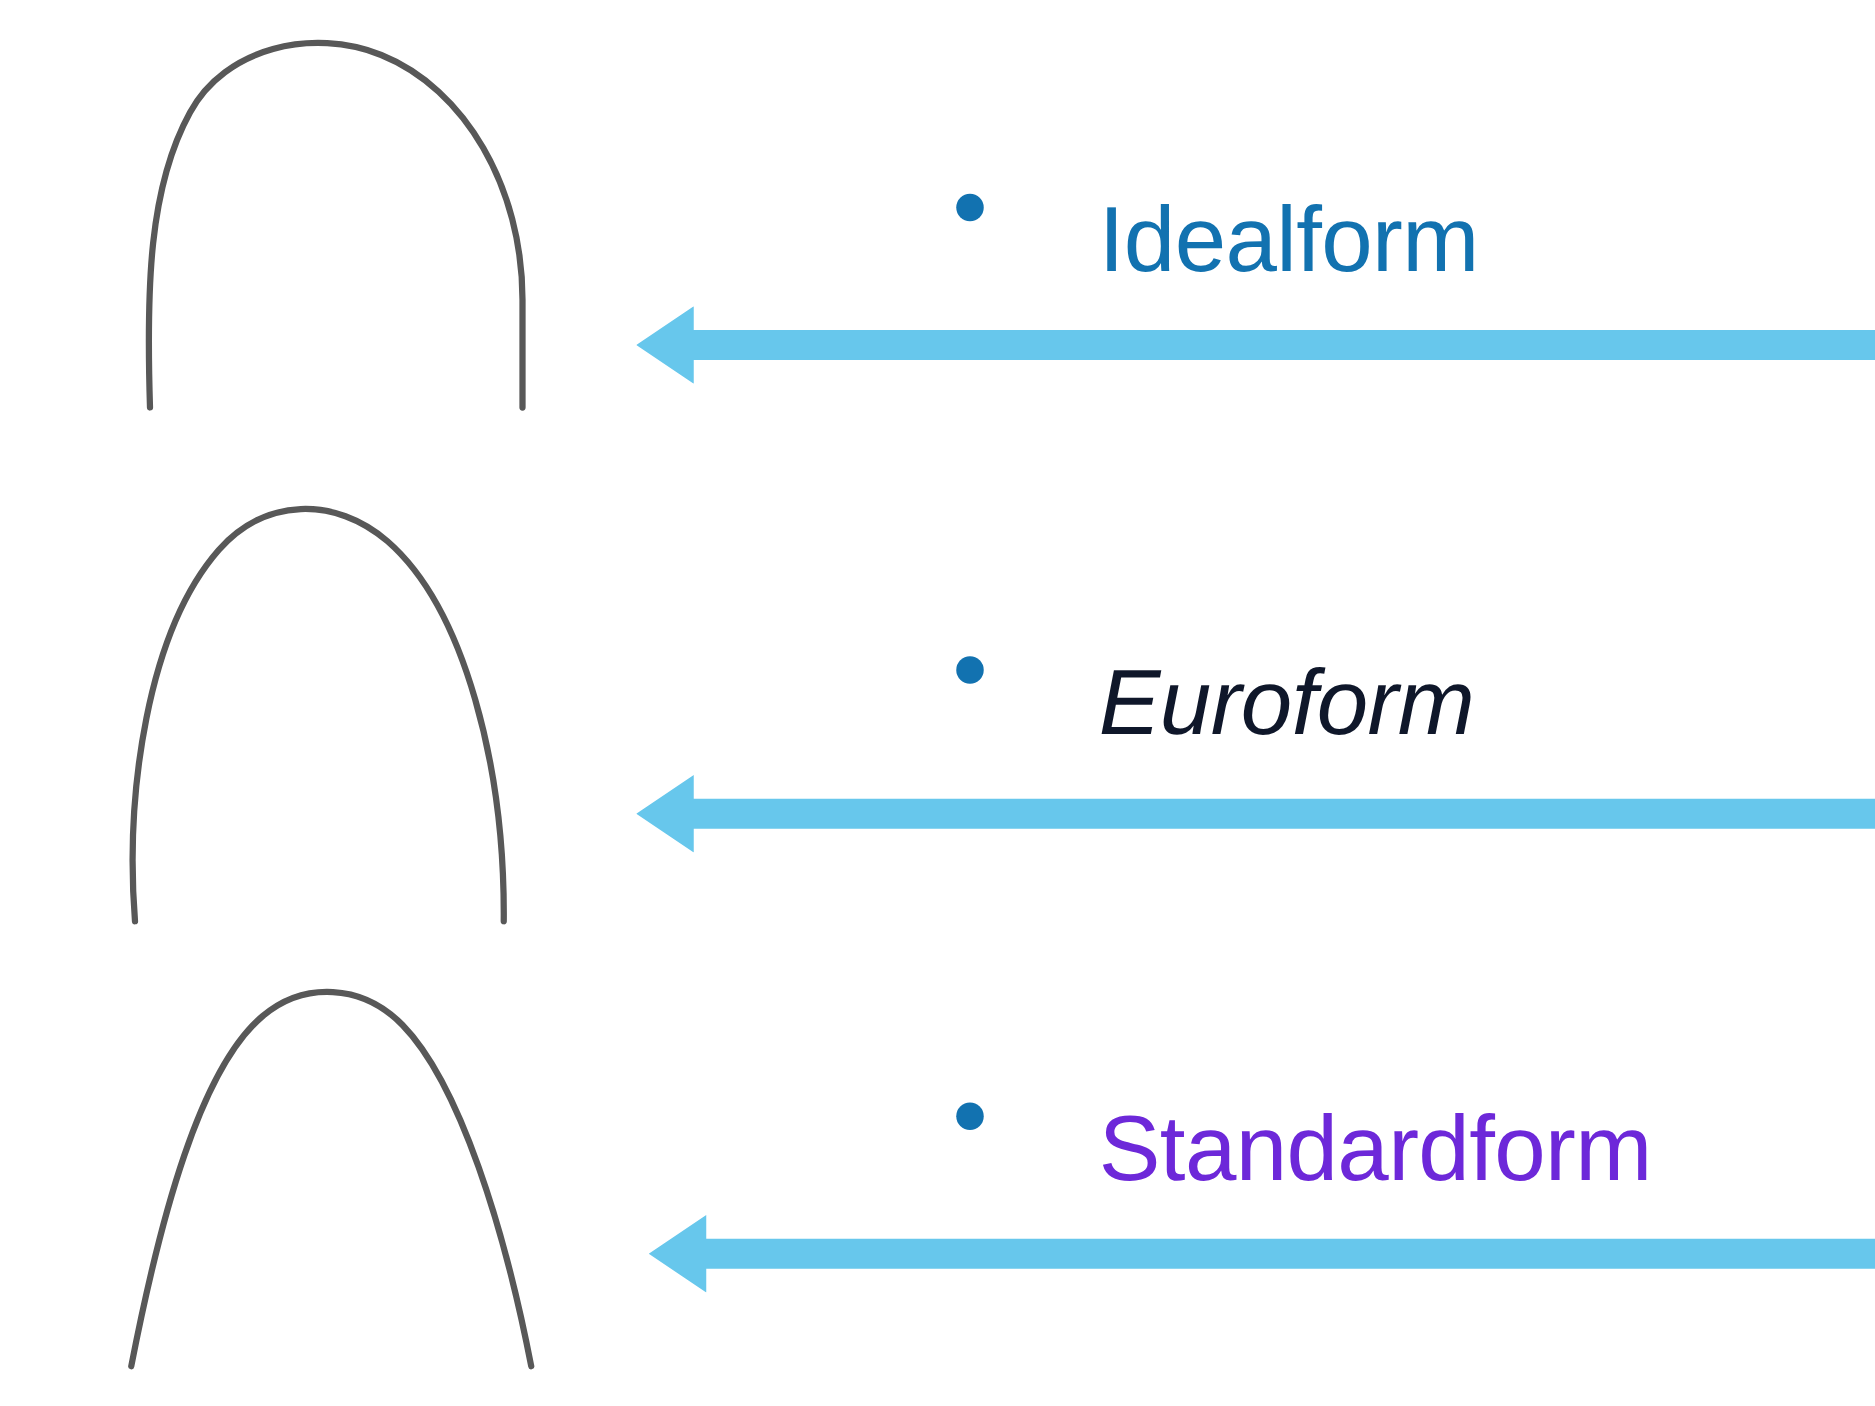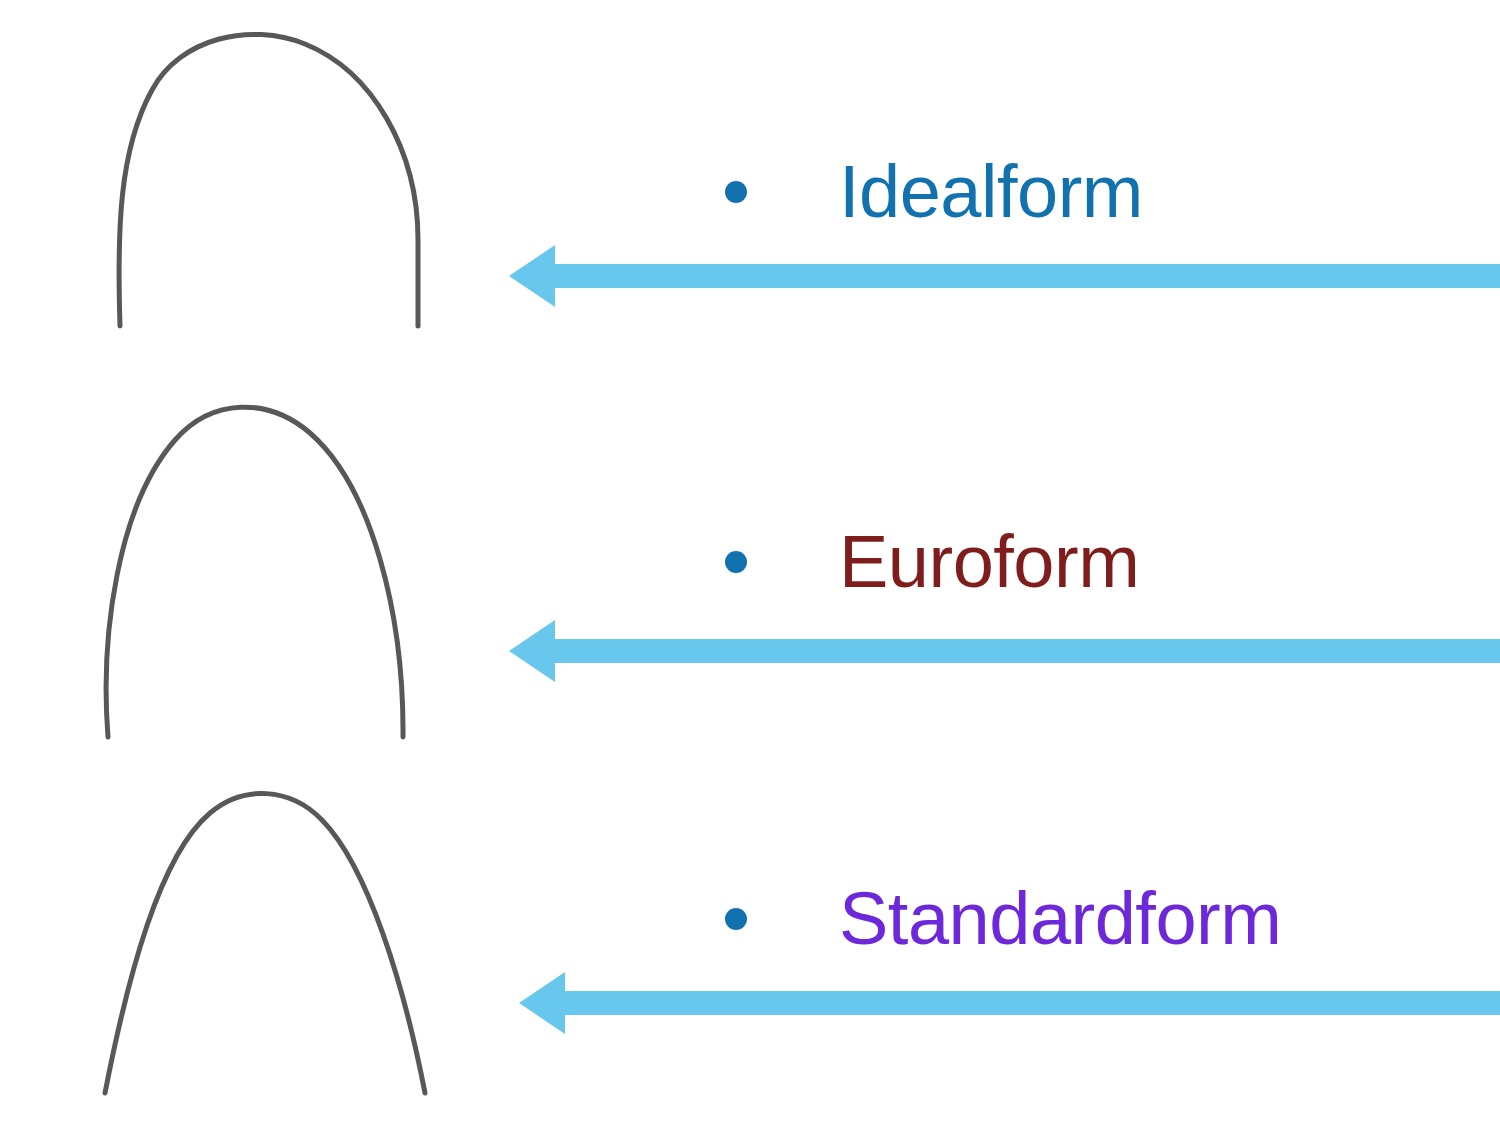--- a/index.html
+++ b/index.html
@@ -39,22 +39,22 @@
   }
 
   #arch-row-1 { top: 10px;  height: 340px; }
   #arch-row-2 { top: 385px; height: 370px; }
   #arch-row-3 { top: 775px; height: 340px; }
 
   
   .label-row {
     position: absolute;
     display: flex;
-    align-items: center;
-    left: 725px;
+    align-items: flex-start;
+    left: 765px;
   }
   .bullet-dot {
     width: 22px;
     height: 22px;
     border-radius: 50%;
     background: #1272B0;
     flex: 0 0 auto;
   }
   .label-text {
     margin-left: 92px;
@@ -119,21 +119,21 @@
     </svg>
   </div>
 
   <div class="label-row" id="label-row-1">
     <span class="bullet-dot" style="background: rgb(18, 114, 176);"></span>
     <span class="label-text" style="color: rgb(18, 114, 176);">Idealform</span>
   </div>
 
   <div class="label-row" id="label-row-2">
     <span class="bullet-dot" style="background: rgb(18, 114, 176);"></span>
-    <span class="label-text" style="color: #7f1d1d;">Euroform</span>
+    <span class="label-text" style="color: #0f172a; font-style: italic;">Euroform</span>
   </div>
 
   <div class="label-row" id="label-row-3">
     <span class="bullet-dot" style="background: rgb(18, 114, 176);"></span>
     <span class="label-text" style="color: #6d28d9;">Standardform</span>
   </div>
 
   <div class="arrow" id="arrow-1">
     <svg viewBox="0 0 991 62" preserveAspectRatio="none">
       <polygon class="arrow-shape" points="0,31 46,0 46,19 991,19 991,43 46,43 46,62" fill="#67C7EC"></polygon>

